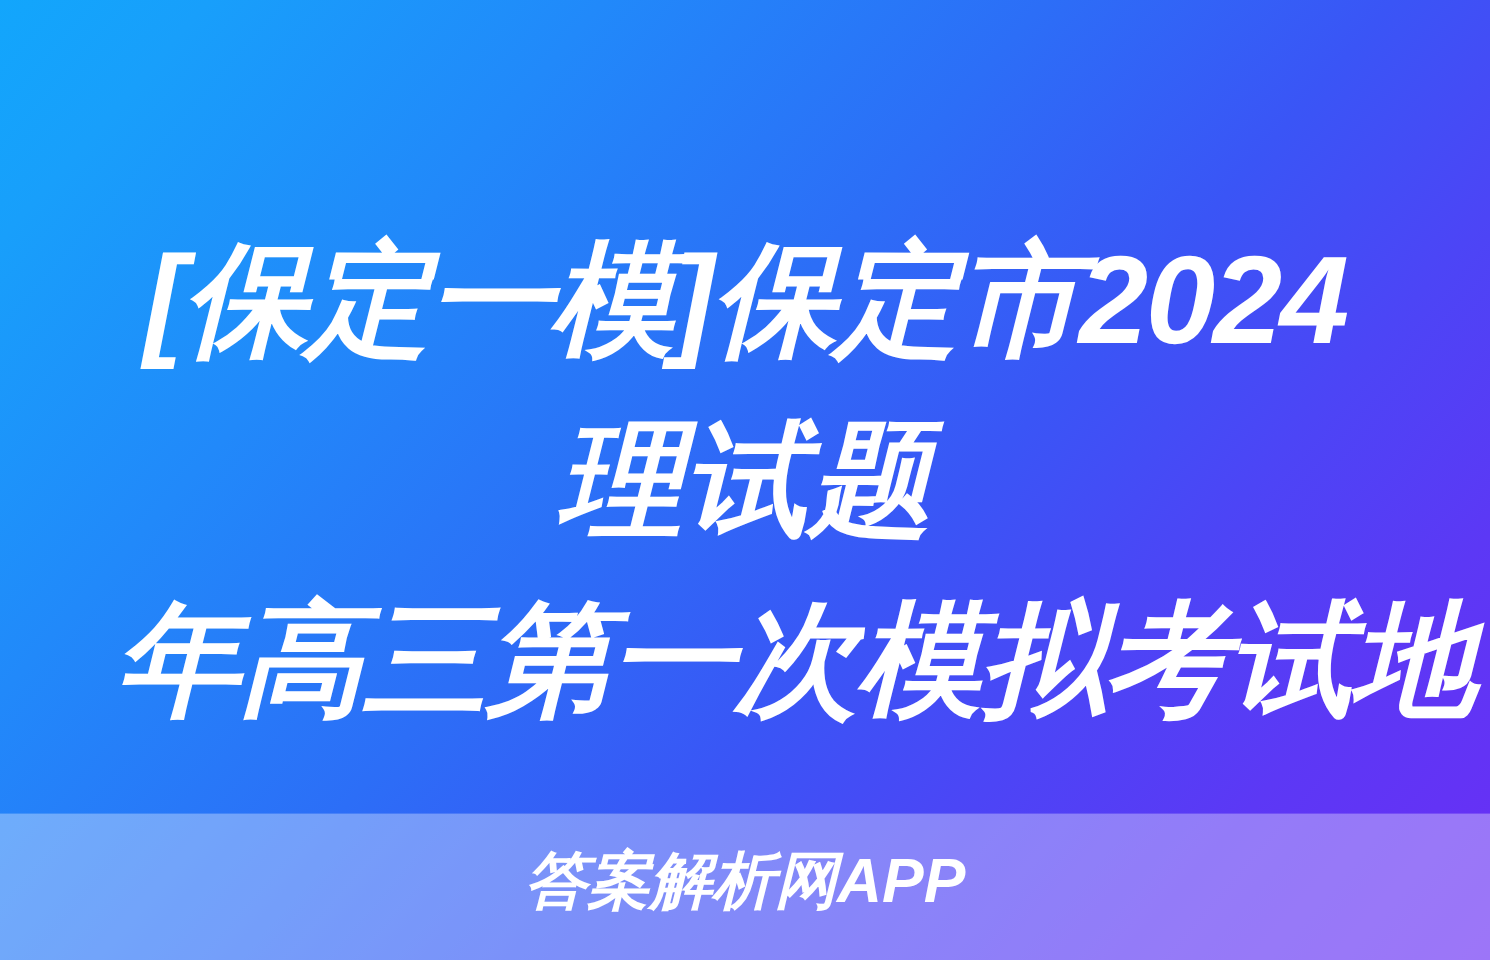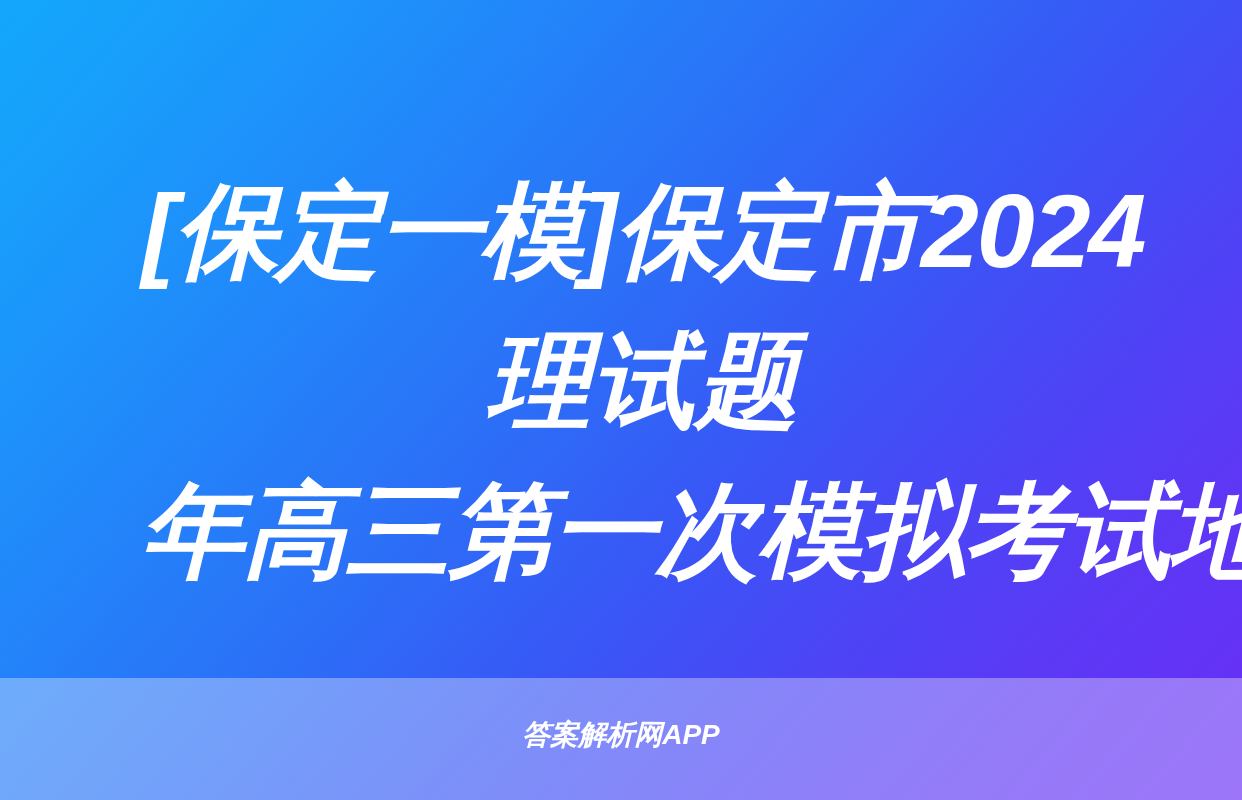--- a/index.html
+++ b/index.html
@@ -28,25 +28,24 @@
   }
   
   #title-block {
     position: absolute;
     left: 0;
     right: 0;
     top: 176px;
     height: 430px;
     display: flex;
     flex-direction: column;
-    justify-content: flex-end;
+    justify-content: flex-start;
     align-items: center;
     padding: 0 96px;
     box-sizing: border-box;
-    margin-left: 44px;
   }
   .title-line {
     color: #ffffff;
     font-size: 104px;
     font-weight: 700;
     font-style: italic;
     line-height: 150px;
     letter-spacing: -1px;
     white-space: nowrap;
     text-align: center;
@@ -73,21 +72,21 @@
     right: 0;
     top: 700px;
     height: 70px;
     display: flex;
     align-items: center;
     justify-content: center;
     pointer-events: none;
   }
   #watermark-text {
     color: #ffffff;
-    font-size: 28px;
+    font-size: 52px;
     font-weight: 700;
     font-style: italic;
     letter-spacing: 0px;
     line-height: 1;
     white-space: nowrap;
   }
 </style>
 </head>
 <body>
 

